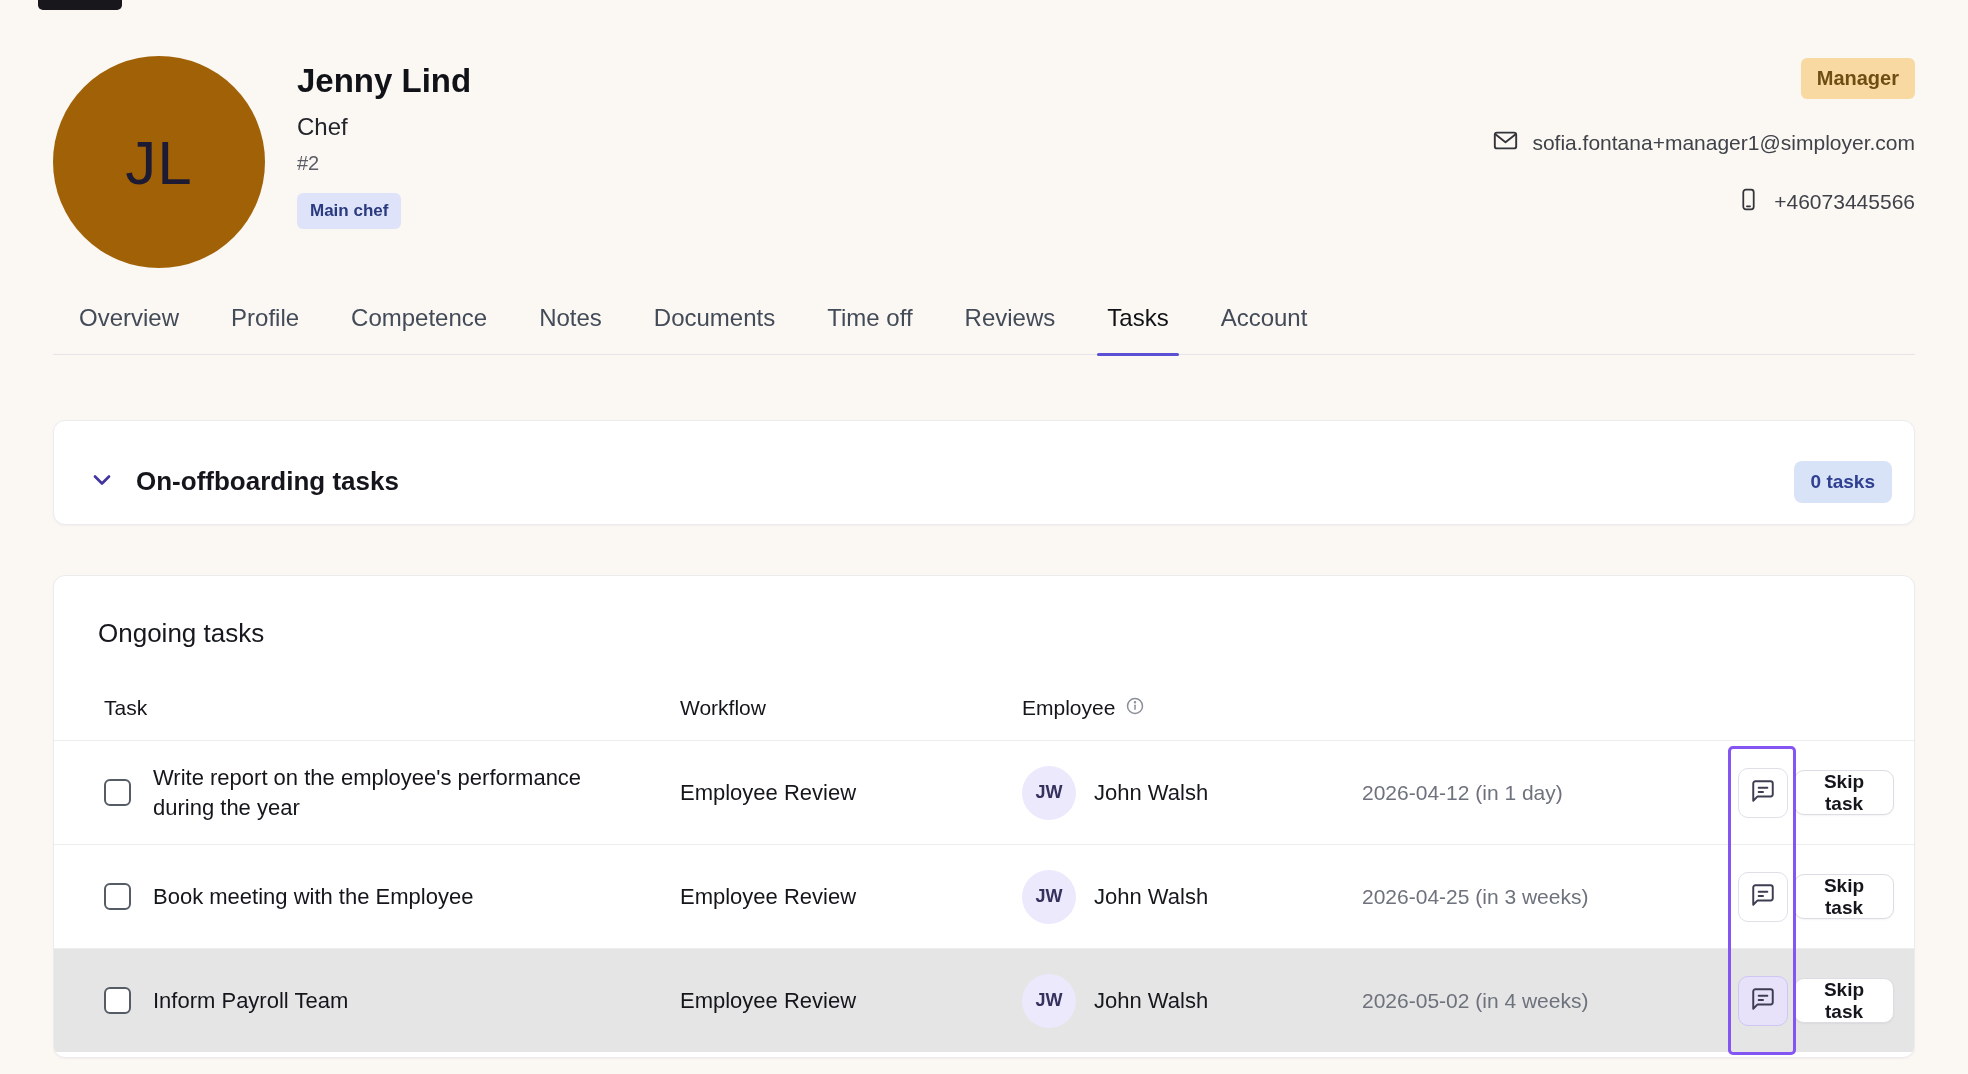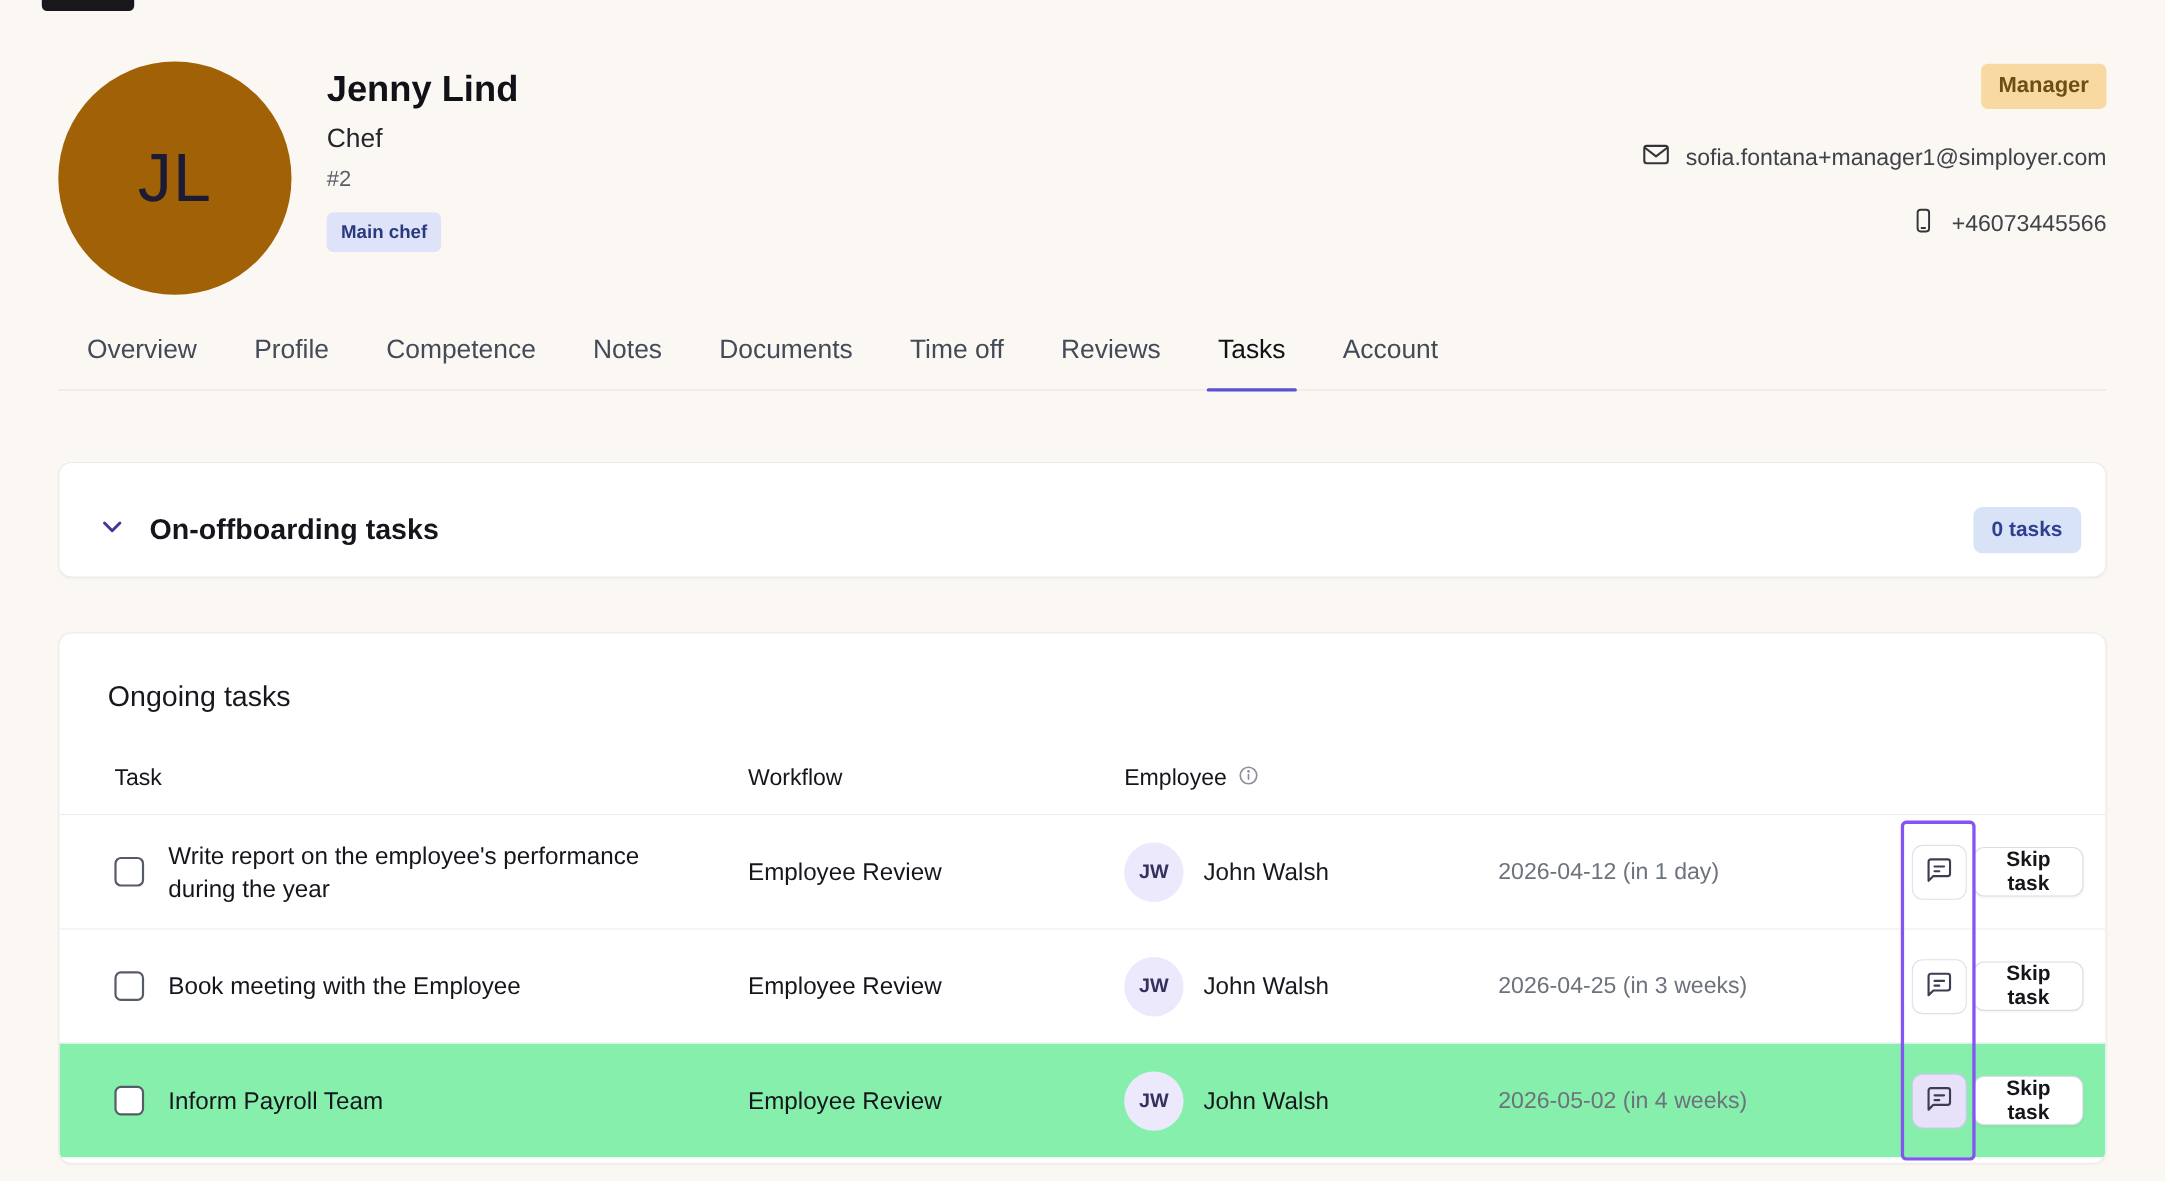--- a/index.html
+++ b/index.html
@@ -90,21 +90,21 @@
   .table-header, .task-row {
     display: grid;
     grid-template-columns: 626px 342px 340px 370px 62px 1fr;
     align-items: center;
   }
   .table-header { height: 64px; margin-top: 28px; font-size: 21px; font-weight: 500; color: #14161c; }
   .th-task { padding-left: 50px; }
   .th-employee { display: flex; align-items: center; gap: 10px; }
 
   .task-row { min-height: 104px; border-top: 1px solid #ededf0; font-size: 22px; }
-  .task-row.shaded { background: #86efac; }
+  .task-row.shaded { background: #e5e5e5; }
 
   .cell-task { display: flex; align-items: center; gap: 22px; padding-left: 50px; }
   .checkbox {
     width: 27px; height: 27px; border: 2px solid #565c66;
     border-radius: 6px; background: #fff; flex: none; cursor: pointer;
   }
   .task-text { max-width: 470px; line-height: 1.35; color: #14161c; }
   .cell-workflow { color: #14161c; }
   .cell-employee { display: flex; align-items: center; gap: 18px; }
   .avatar-small {

